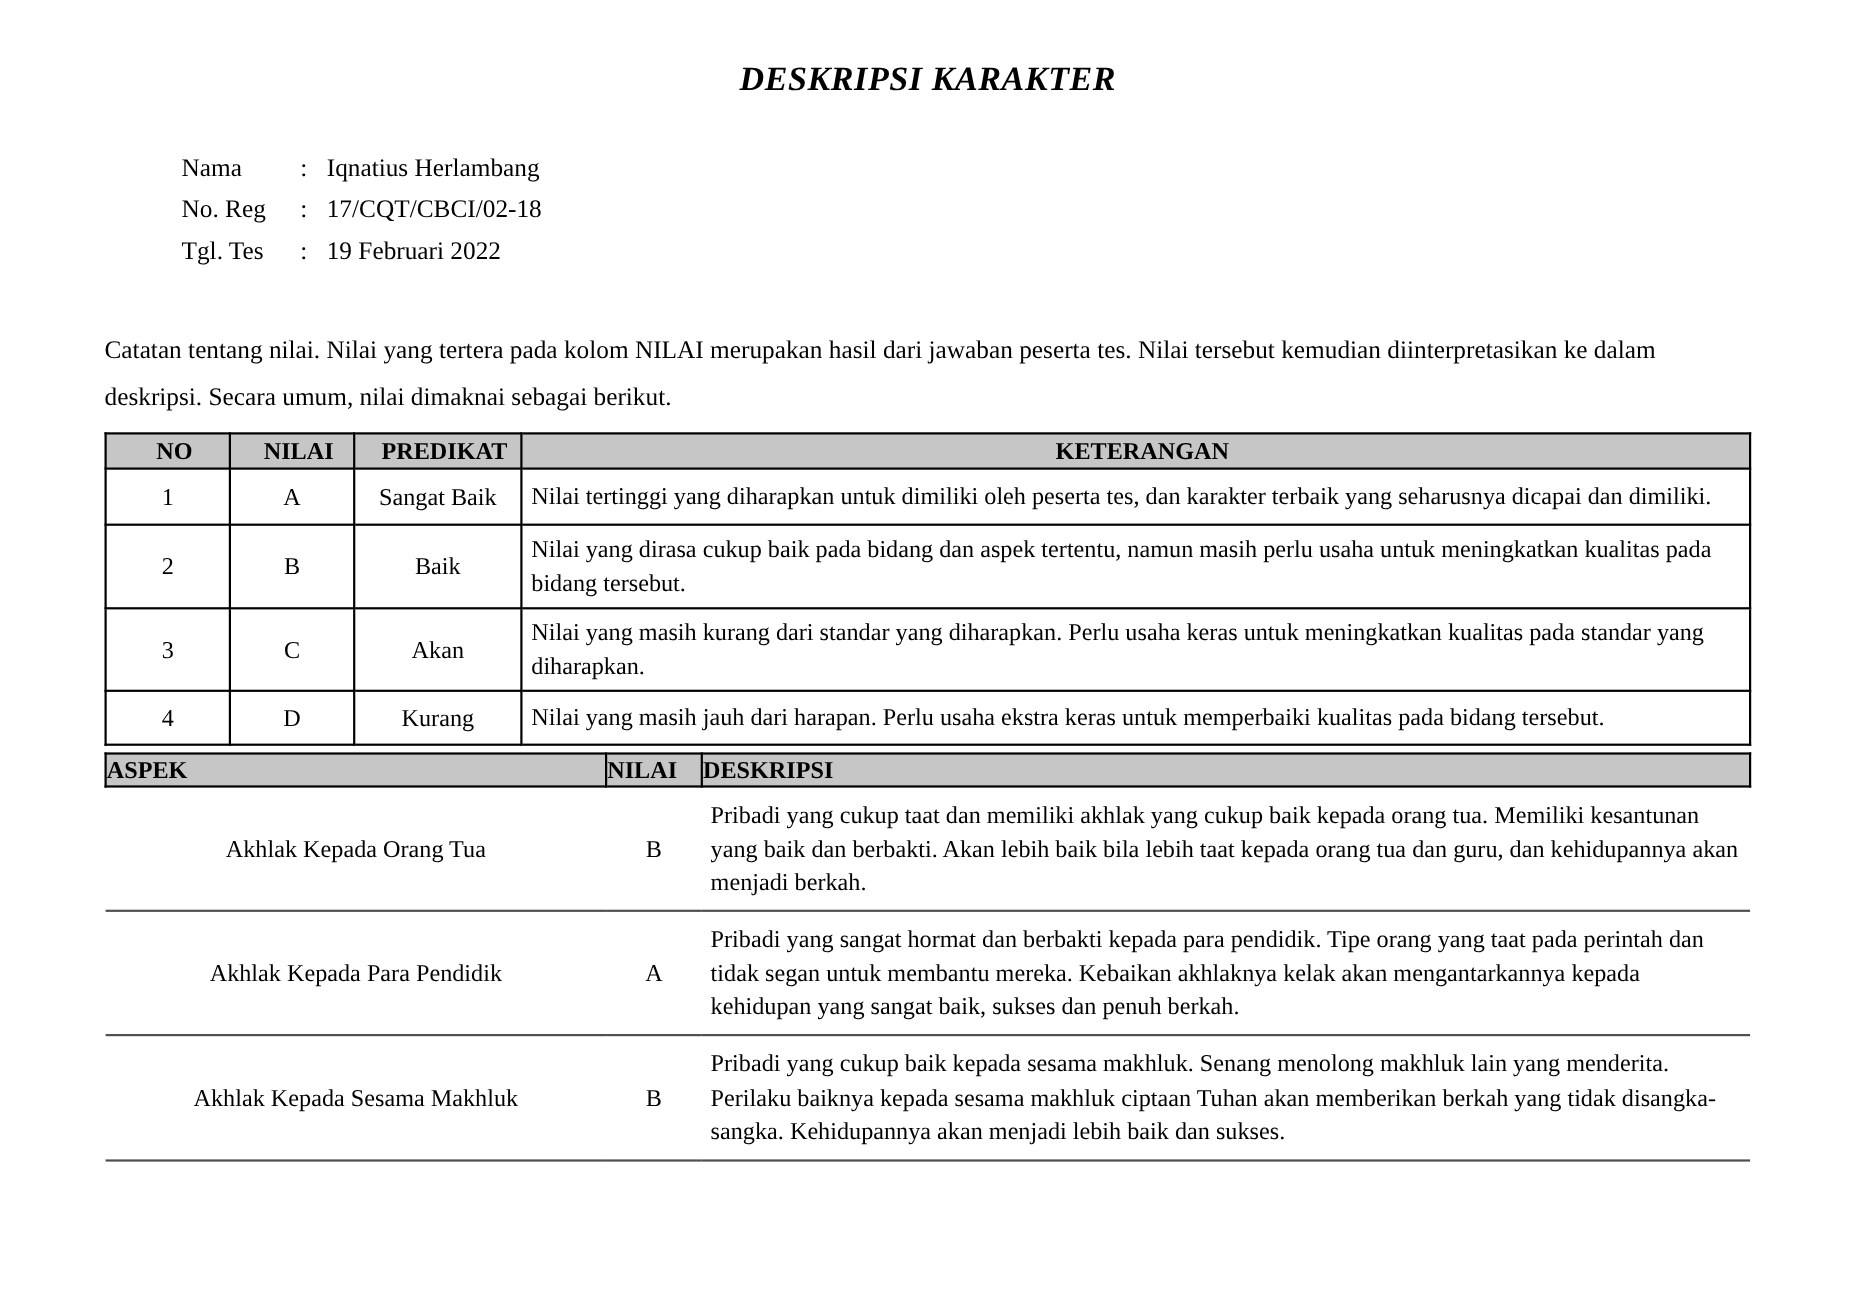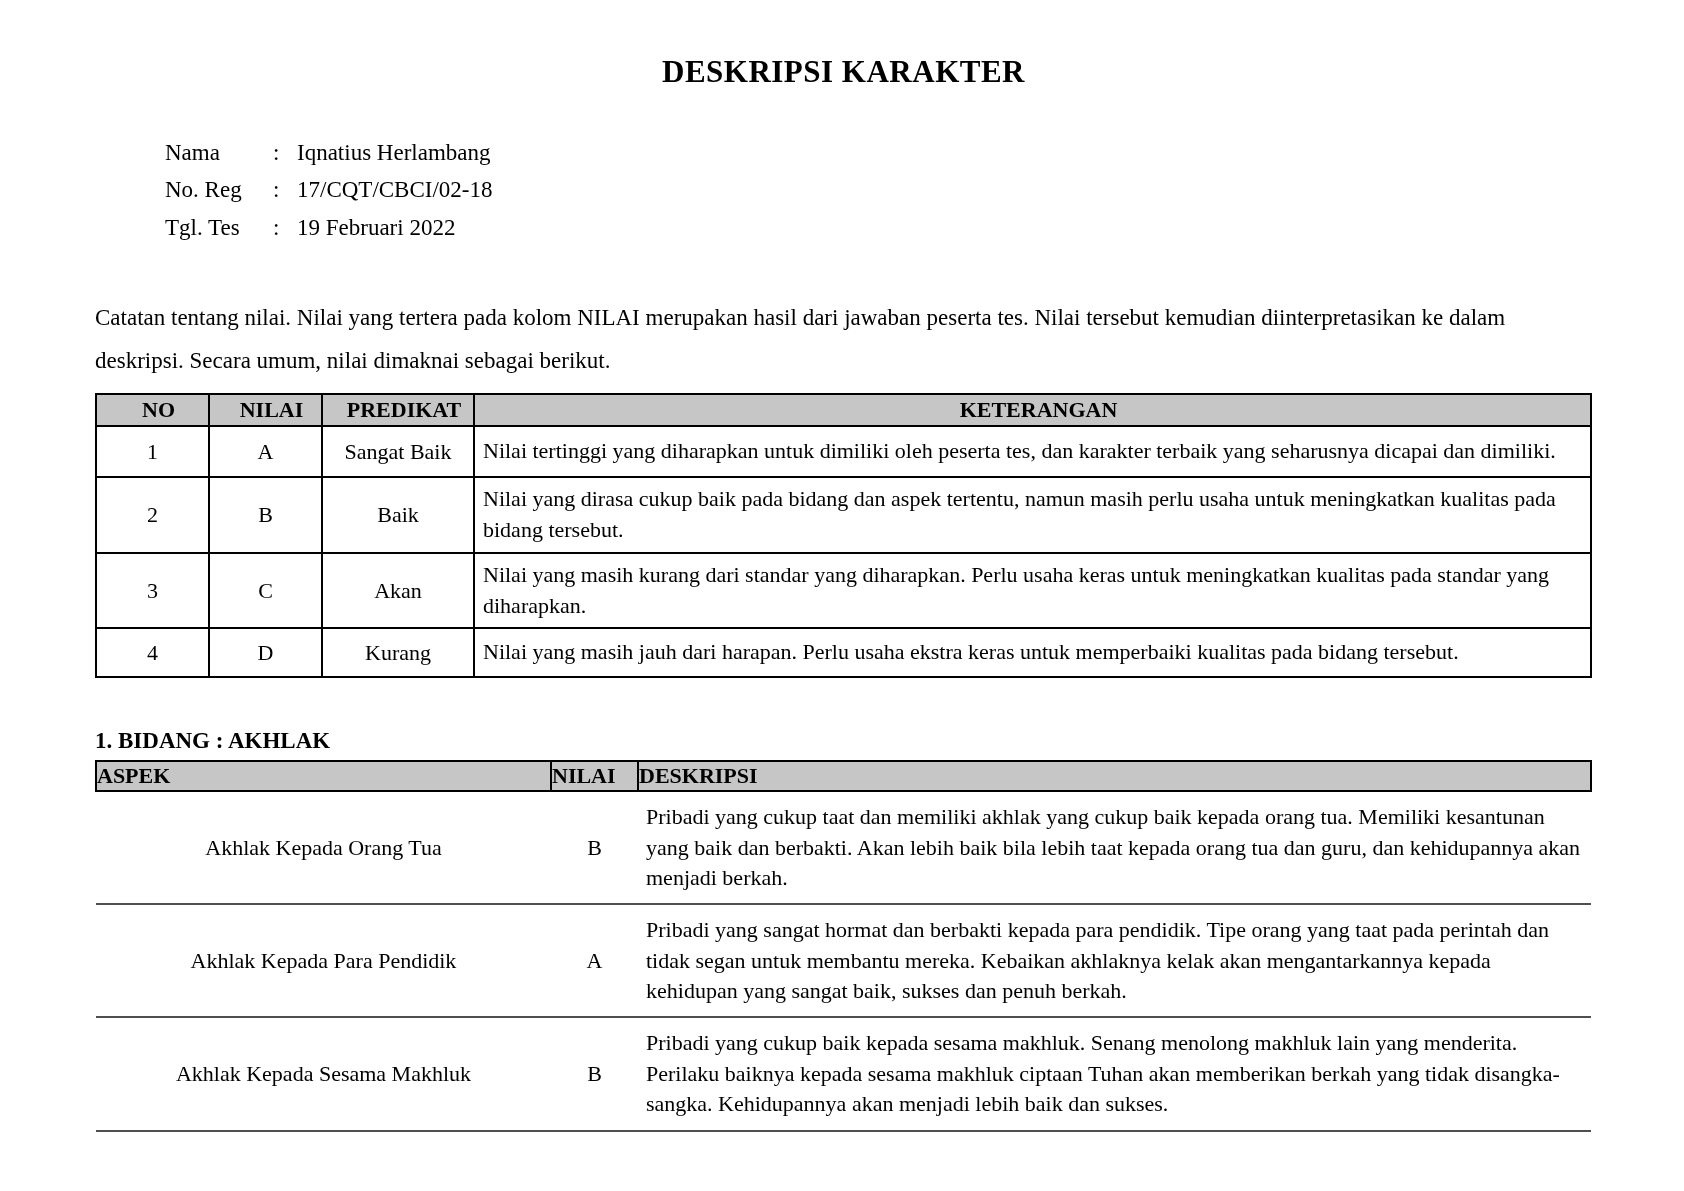--- a/index.html
+++ b/index.html
@@ -17,20 +17,21 @@
     height: 1191px;
     background: #ffffff;
     padding: 48px 92px 0 95px;
   }
   .doc-title {
     text-align: center;
     font-size: 31px;
     font-weight: bold;
     letter-spacing: 0.5px;
     margin-top: 6px;
+    font-style: italic;
   }
   .info-block {
     margin-top: 44px;
     margin-left: 70px;
     font-size: 23px;
   }
   .info-row {
     display: grid;
     grid-template-columns: 108px 24px auto;
     line-height: 1.62;
@@ -165,21 +166,20 @@
       </tr>
       <tr class="r4">
         <td>4</td>
         <td>D</td>
         <td>Kurang</td>
         <td class="keterangan">Nilai yang masih jauh dari harapan. Perlu usaha ekstra keras untuk memperbaiki kualitas pada bidang tersebut.</td>
       </tr>
     </tbody>
   </table>
 
-  <div class="section-heading">1. BIDANG : AKHLAK</div>
 
   <table class="aspect-table">
     <colgroup>
       <col style="width:455px">
         <col style="width:87px">
         <col>
     </colgroup>
     <thead>
       <tr>
         <th>ASPEK</th>

